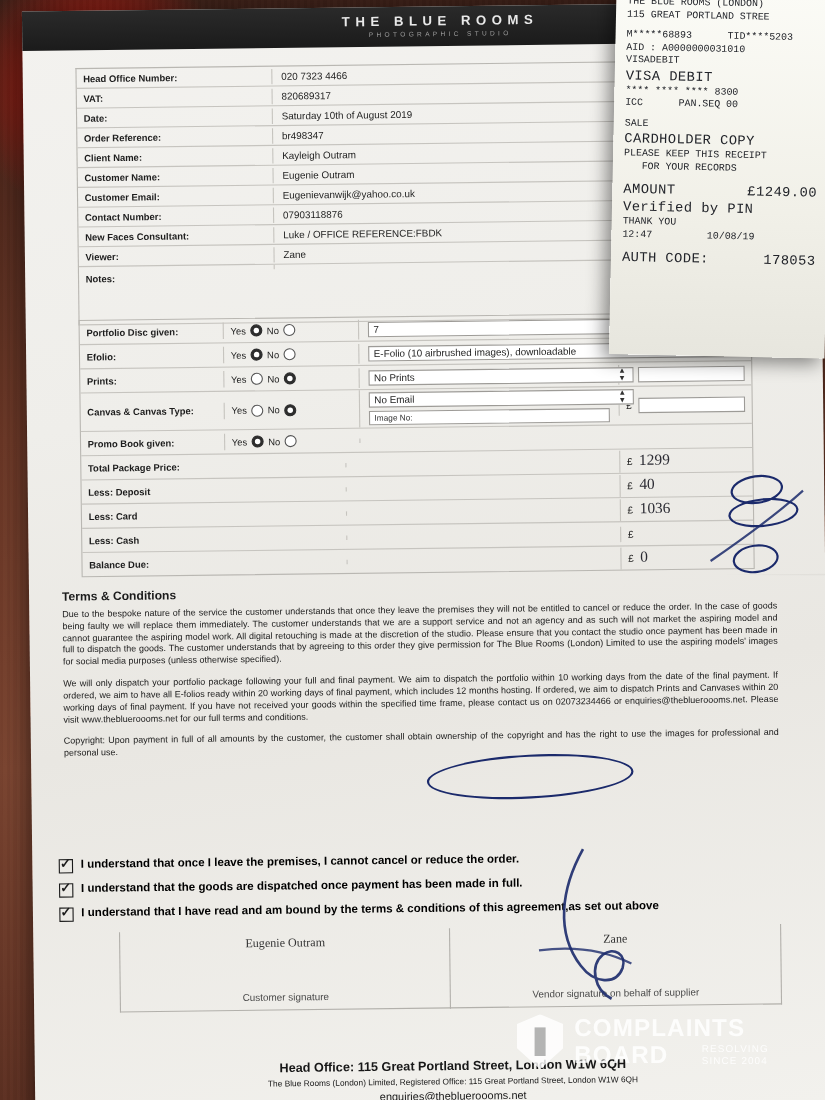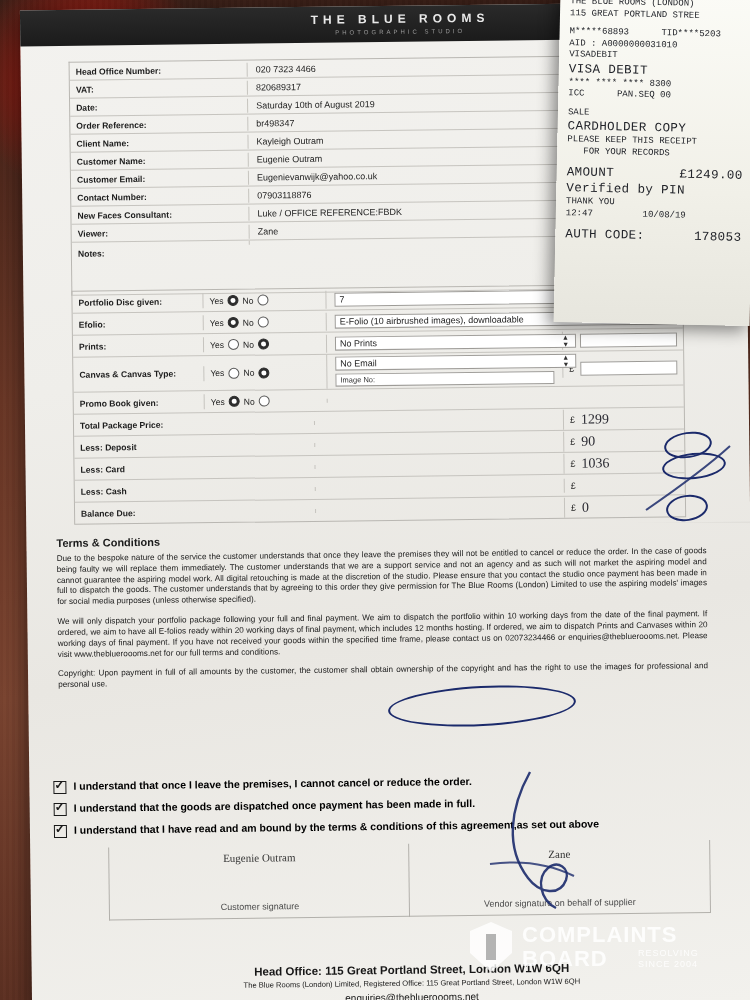--- a/index.html
+++ b/index.html
@@ -293,21 +293,21 @@
       <div class="money">
         <span class="pound">£</span>
         <span class="handw">1299</span>
       </div>
     </div>
     <div class="orow">
       <div class="olabel" style="width:228px">Less: Deposit</div>
       <div class="oval"></div>
       <div class="money">
         <span class="pound">£</span>
-        <span class="handw">90</span>
+        <span class="handw">40</span>
       </div>
     </div>
     <div class="orow">
       <div class="olabel" style="width:228px">Less: Card</div>
       <div class="oval"></div>
       <div class="money">
         <span class="pound">£</span>
         <span class="handw">1036</span>
       </div>
     </div>

